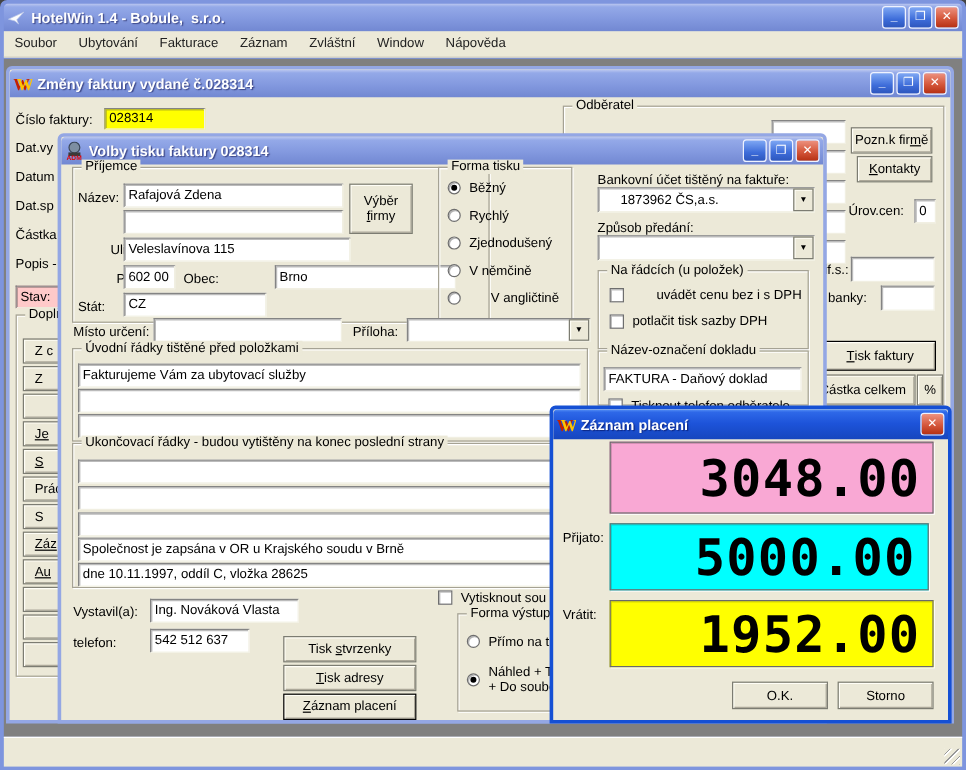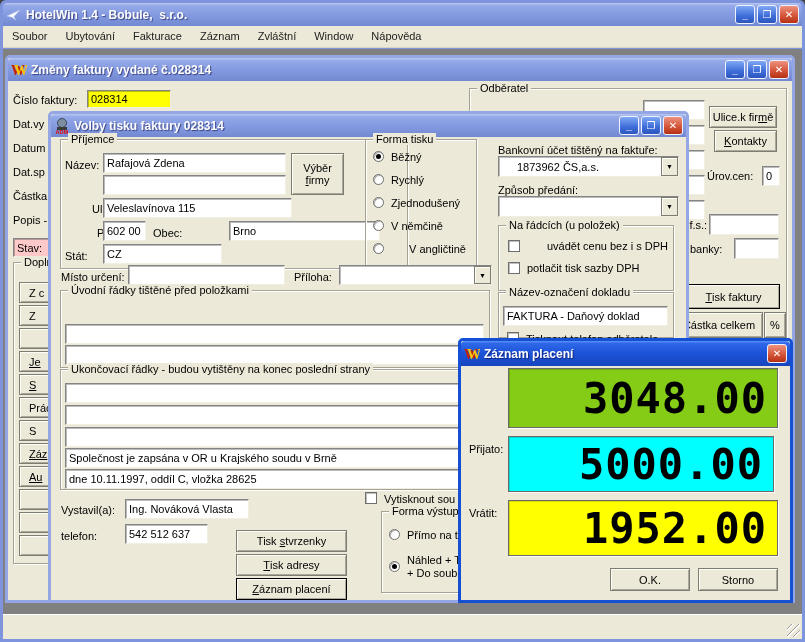--- a/index.html
+++ b/index.html
@@ -40,21 +40,21 @@
     border:1px solid #6e6e6e; box-shadow:inset 1px 1px 0 rgba(0,0,0,.3); }
   .radio.sel::after { content:""; position:absolute; left:2px; top:2px; width:5px; height:5px; border-radius:50%; background:#000; }
   .check { position:absolute; width:12px; height:12px; background:#fff; border:1px solid #6e6e6e;
     box-shadow:inset 1px 1px 0 rgba(0,0,0,.25); }
   .combo { position:absolute; background:#fff; border:1px solid; border-color:#848484 #f1efe2 #f1efe2 #848484;
     box-shadow:inset 1px 1px 0 rgba(60,60,60,.35); display:flex; align-items:stretch; }
   .combo .cval { flex:1; padding:1px 3px; display:flex; align-items:center; white-space:pre; overflow:hidden;margin-left:15px; }
   .combo .cbtn { width:17px; background:#ECE9D8; border:1px solid #7c7c72;
     box-shadow:inset 1px 1px 0 #fffef6; display:flex; align-items:center; justify-content:center; font-size:7px; }
   .display { position:absolute; border:1px solid #6a6a6a; box-shadow:1px 1px 0 #fff, inset 1px 1px 0 rgba(0,0,0,.15);
-    background:#84cc16; display:flex; align-items:center; justify-content:flex-end; padding-right:10px;
+    background:#f9a8d4; display:flex; align-items:center; justify-content:flex-end; padding-right:10px;
     font-family:"DejaVu Sans Mono",monospace; font-weight:700; font-size:42px; letter-spacing:1px; }
   .display.cyan { background:#00FFFF; }
   .display.yellowbg { background:#FFFF00; }
   .ul { text-decoration:underline; }
   .u  { text-decoration:underline; }
   #menubar { position:absolute; left:0; top:23px; width:799px; height:22px; background:#ECE9D8;
     display:flex; align-items:center; border-bottom:1px solid #d8d5c4; }
   .mitem { padding:0 9px; height:21px; line-height:21px; color:#222; }
   #mdi { position:absolute; left:0; top:46px; width:799px; height:565px; background:#808080; }
   #statusbar { position:absolute; left:0; top:611px; width:799px; height:25px; background:#ECE9D8;
@@ -143,21 +143,21 @@
     <div class="group" style="left:461px; top:30px; width:318px; height:262px;">
       <span class="legend">Odběratel</span>
     </div>
     <div class="inp" style="left:635px; top:42px;  width:62px; height:20px;"></div>
     <div class="inp" style="left:635px; top:67px;  width:62px; height:20px;"></div>
     <div class="inp" style="left:635px; top:92px;  width:62px; height:20px;"></div>
     <div class="inp" style="left:635px; top:117px; width:62px; height:20px;"></div>
     <div class="inp" style="left:635px; top:142px; width:62px; height:20px;"></div>
 
     <div class="btn" style="left:701px; top:48px; width:68px; height:22px;">
-      <span>Ulice.k fir</span><span class="ul">m</span><span>ě</span>
+      <span>Pozn.k fir</span><span class="ul">m</span><span>ě</span>
     </div>
     <div class="btn" style="left:706px; top:72px; width:63px; height:22px;">
       <span></span><span class="ul">K</span><span>ontakty</span>
     </div>
     <span class="lbl" style="left:699px; top:112px;">Úrov.cen:</span>
     <div class="inp" style="left:754px; top:108px; width:18px; height:20px;">0</div>
     <span class="lbl" style="left:679px; top:161px;">if.s.:</span>
     <div class="inp" style="left:701px; top:156px; width:70px; height:21px;"></div>
     <span class="lbl" style="left:682px; top:185px;">banky:</span>
     <div class="inp" style="left:726px; top:180px; width:45px; height:21px;"></div>
@@ -241,20 +241,21 @@
     <div class="inp" style="left:77px; top:151px; width:157px; height:20px;"></div>
     <span class="lbl" style="left:243px; top:157px;">Příloha:</span>
     <div class="combo" style="left:288px; top:151px; width:153px; height:20px;">
       <span class="cval"></span>
       <span class="cbtn">▼</span>
     </div>
 
     <div class="group" style="left:9px; top:176px; width:430px; height:78px;">
       <span class="legend">Úvodní řádky tištěné před položkami</span>
     </div>
+    <div class="inp" style="left:14px; top:189px; width:419px; height:20px;">Fakturujeme Vám za ubytovací služby</div>
     <div class="inp" style="left:14px; top:210px; width:419px; height:20px;"></div>
     <div class="inp" style="left:14px; top:231px; width:419px; height:20px;"></div>
 
     <div class="group" style="left:447px; top:178px; width:176px; height:46px;">
       <span class="legend">Název-označení dokladu</span>
     </div>
     <div class="inp" style="left:452px; top:192px; width:165px; height:20px;">FAKTURA - Daňový doklad</div>
     <span class="check" style="left:456px; top:218px;"></span>
     <span class="lbl" style="left:475px; top:219px;">Tisknout telefon odběratele</span>
 

